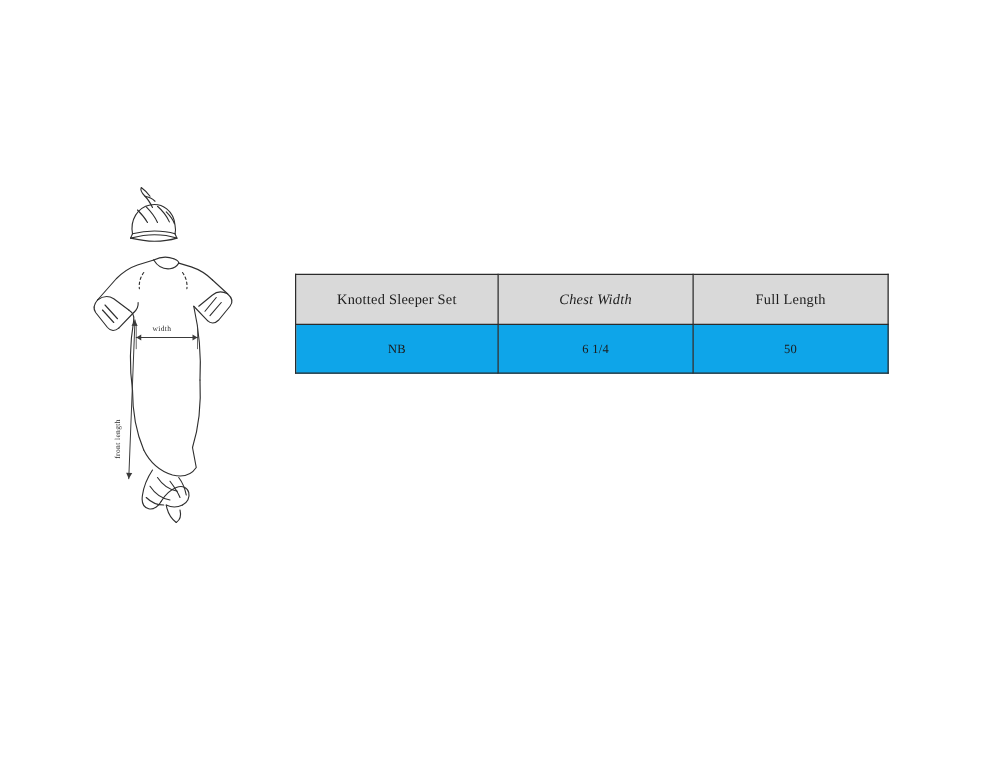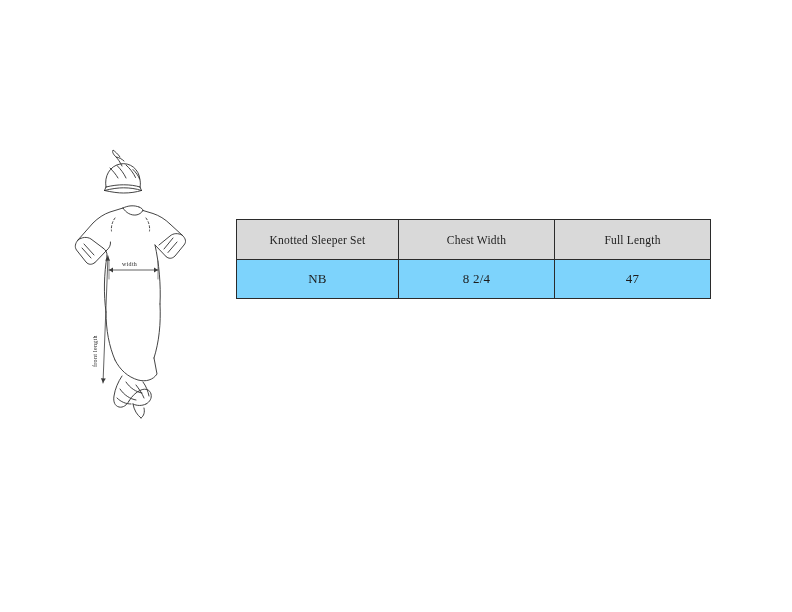--- a/index.html
+++ b/index.html
@@ -71,27 +71,27 @@
     color: #1c1c1c;
   }
   #size-table thead th {
     background: #d9d9d9;
     font-weight: normal;
     font-size: 11.5px;
     height: 37px;
     letter-spacing: .2px;
   }
   #size-table tbody td {
-    background: #7dd3fc;
-    font-size: 13px;
+    background: #0ea5e9;
+    font-size: 10px;
     height: 36px;
     letter-spacing: .2px;
   }
   .col-a { width: 159px; }
-  .col-b { width: 153px; }
+  .col-b { width: 153px; font-style: italic; }
   .col-c { width: 153px; }
 </style>
 </head>
 <body>
 
 <div id="page">
 
   <div id="illustration">
     <svg viewBox="0 0 170 290" xmlns="http://www.w3.org/2000/svg" fill="none" stroke="#2f2f2f" stroke-width="0.9" stroke-linejoin="round" stroke-linecap="round">
 
@@ -181,19 +181,19 @@
     <thead>
       <tr>
         <th class="col-a">Knotted Sleeper Set</th>
         <th class="col-b">Chest Width</th>
         <th class="col-c">Full Length</th>
       </tr>
     </thead>
     <tbody>
       <tr>
         <td>NB</td>
-        <td>8 2/4</td>
-        <td>47</td>
+        <td>6 1/4</td>
+        <td>50</td>
       </tr>
     </tbody>
   </table>
 
 </div>
 
 </body></html>

